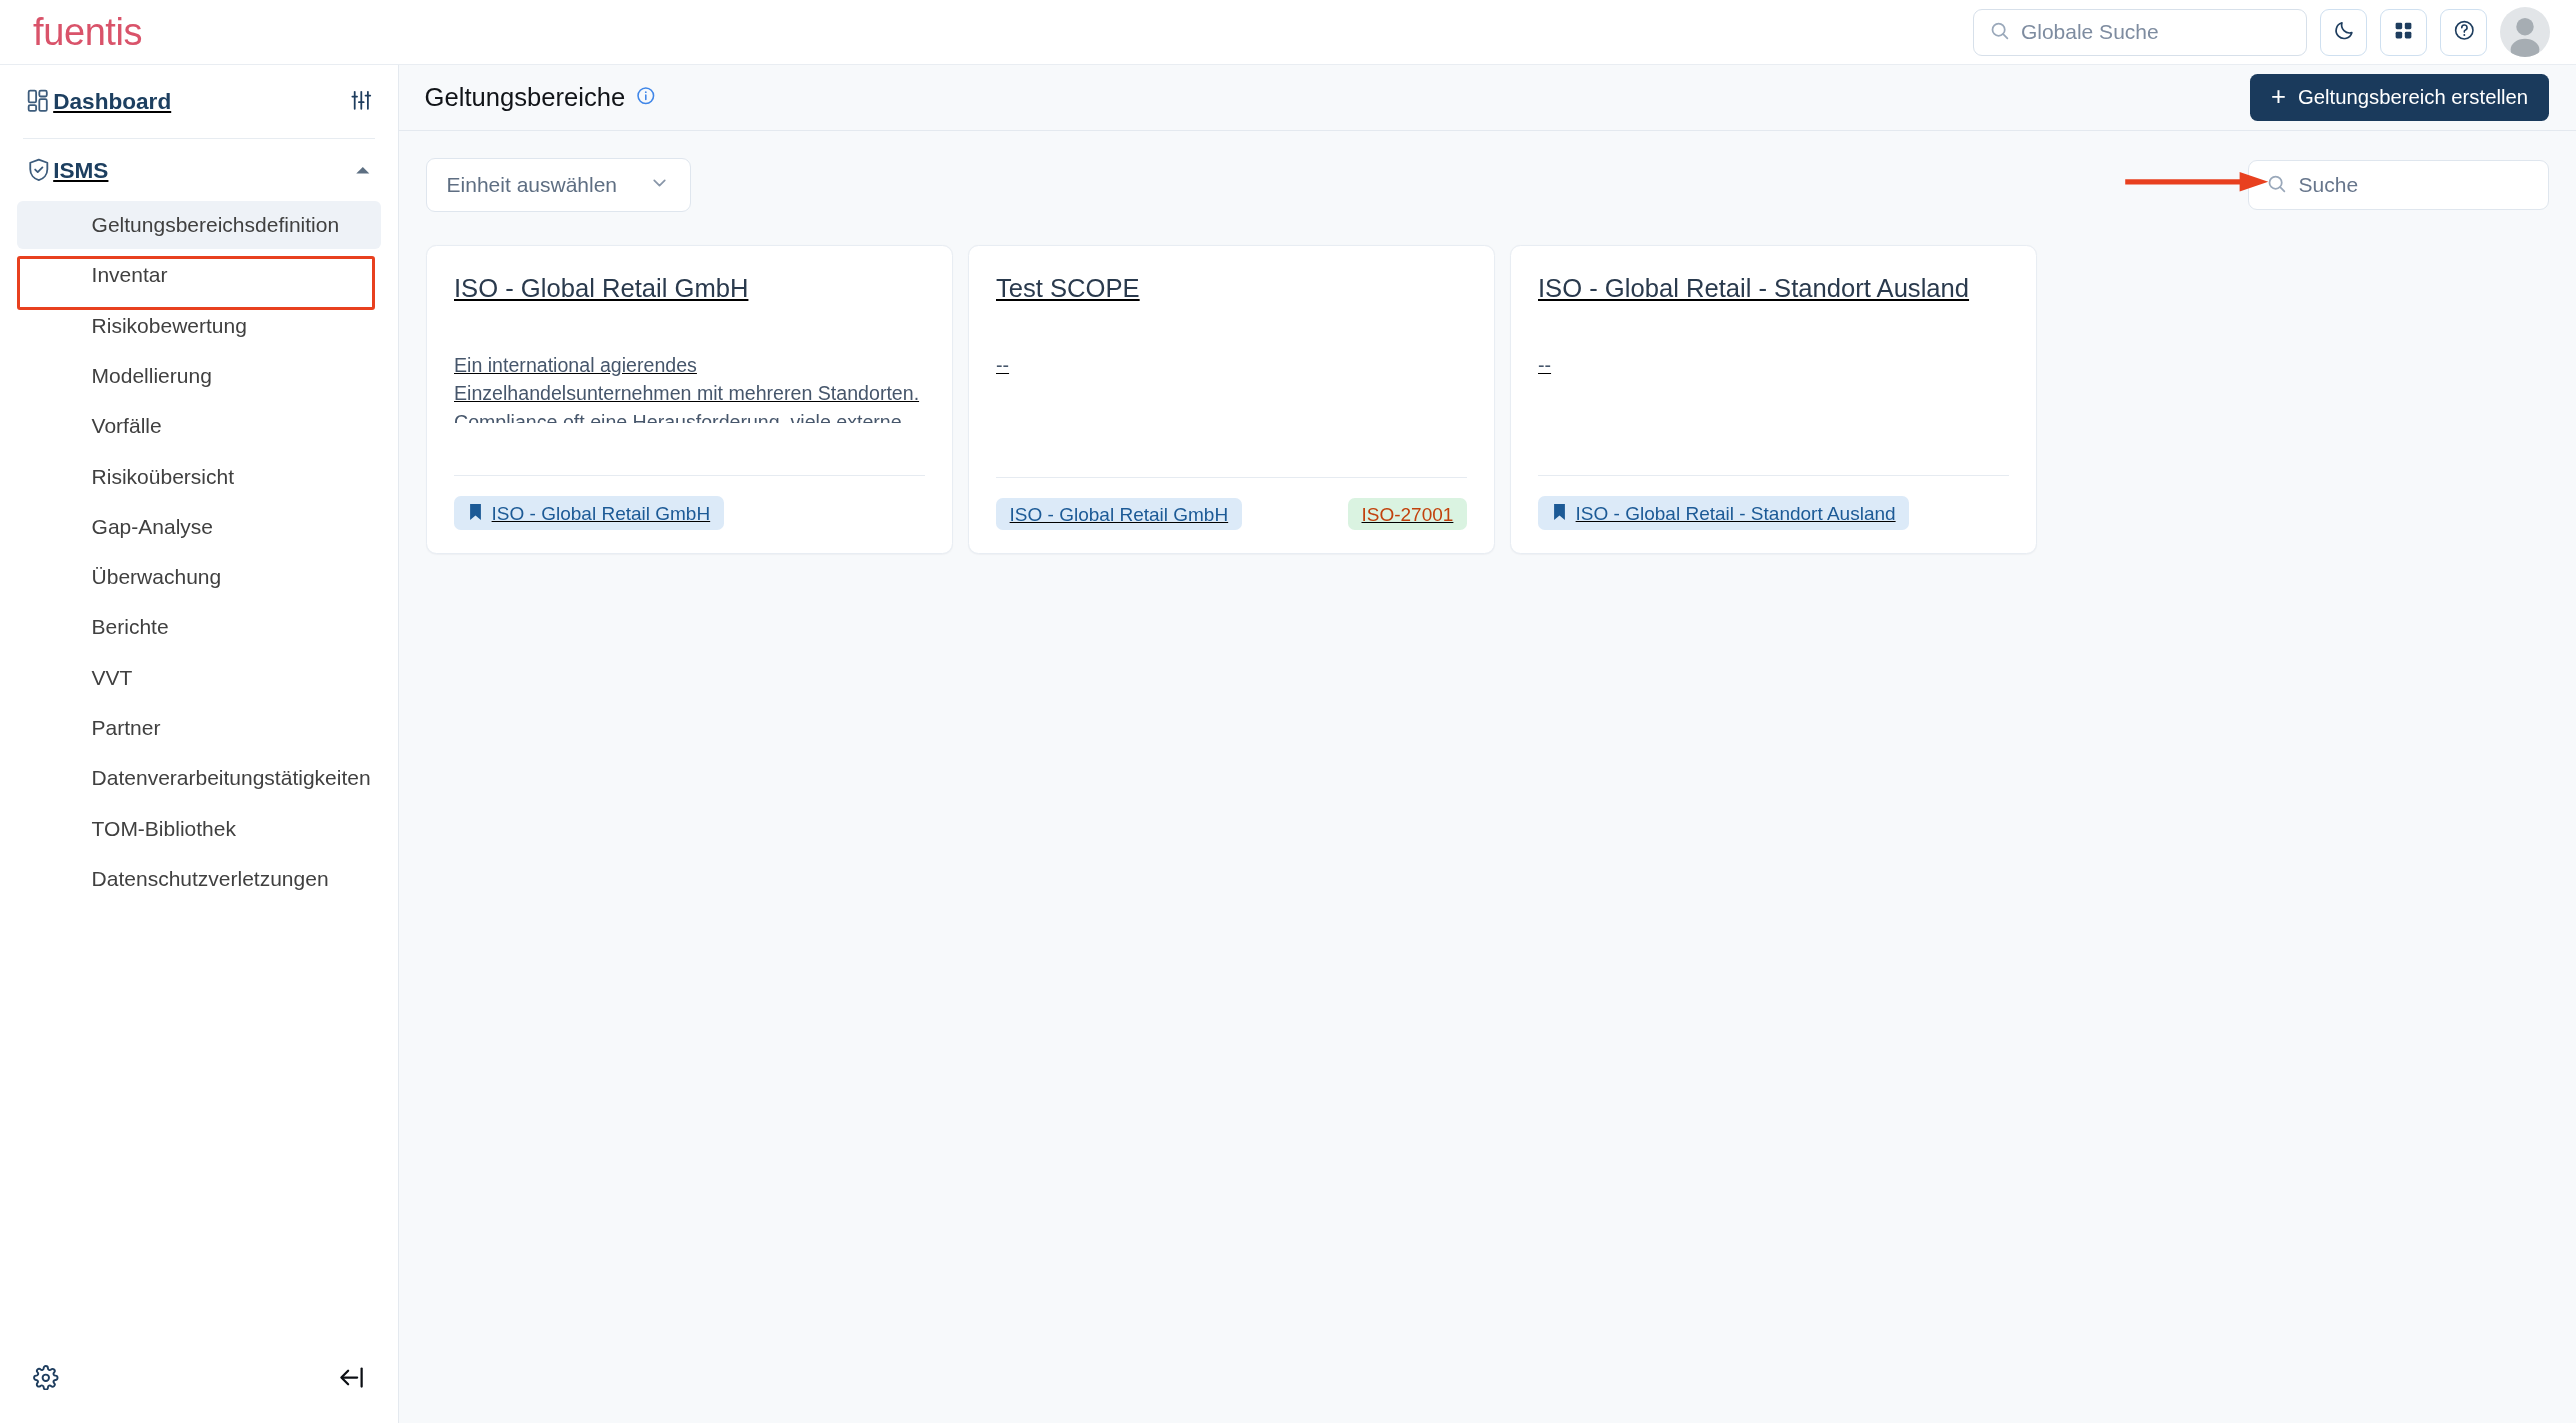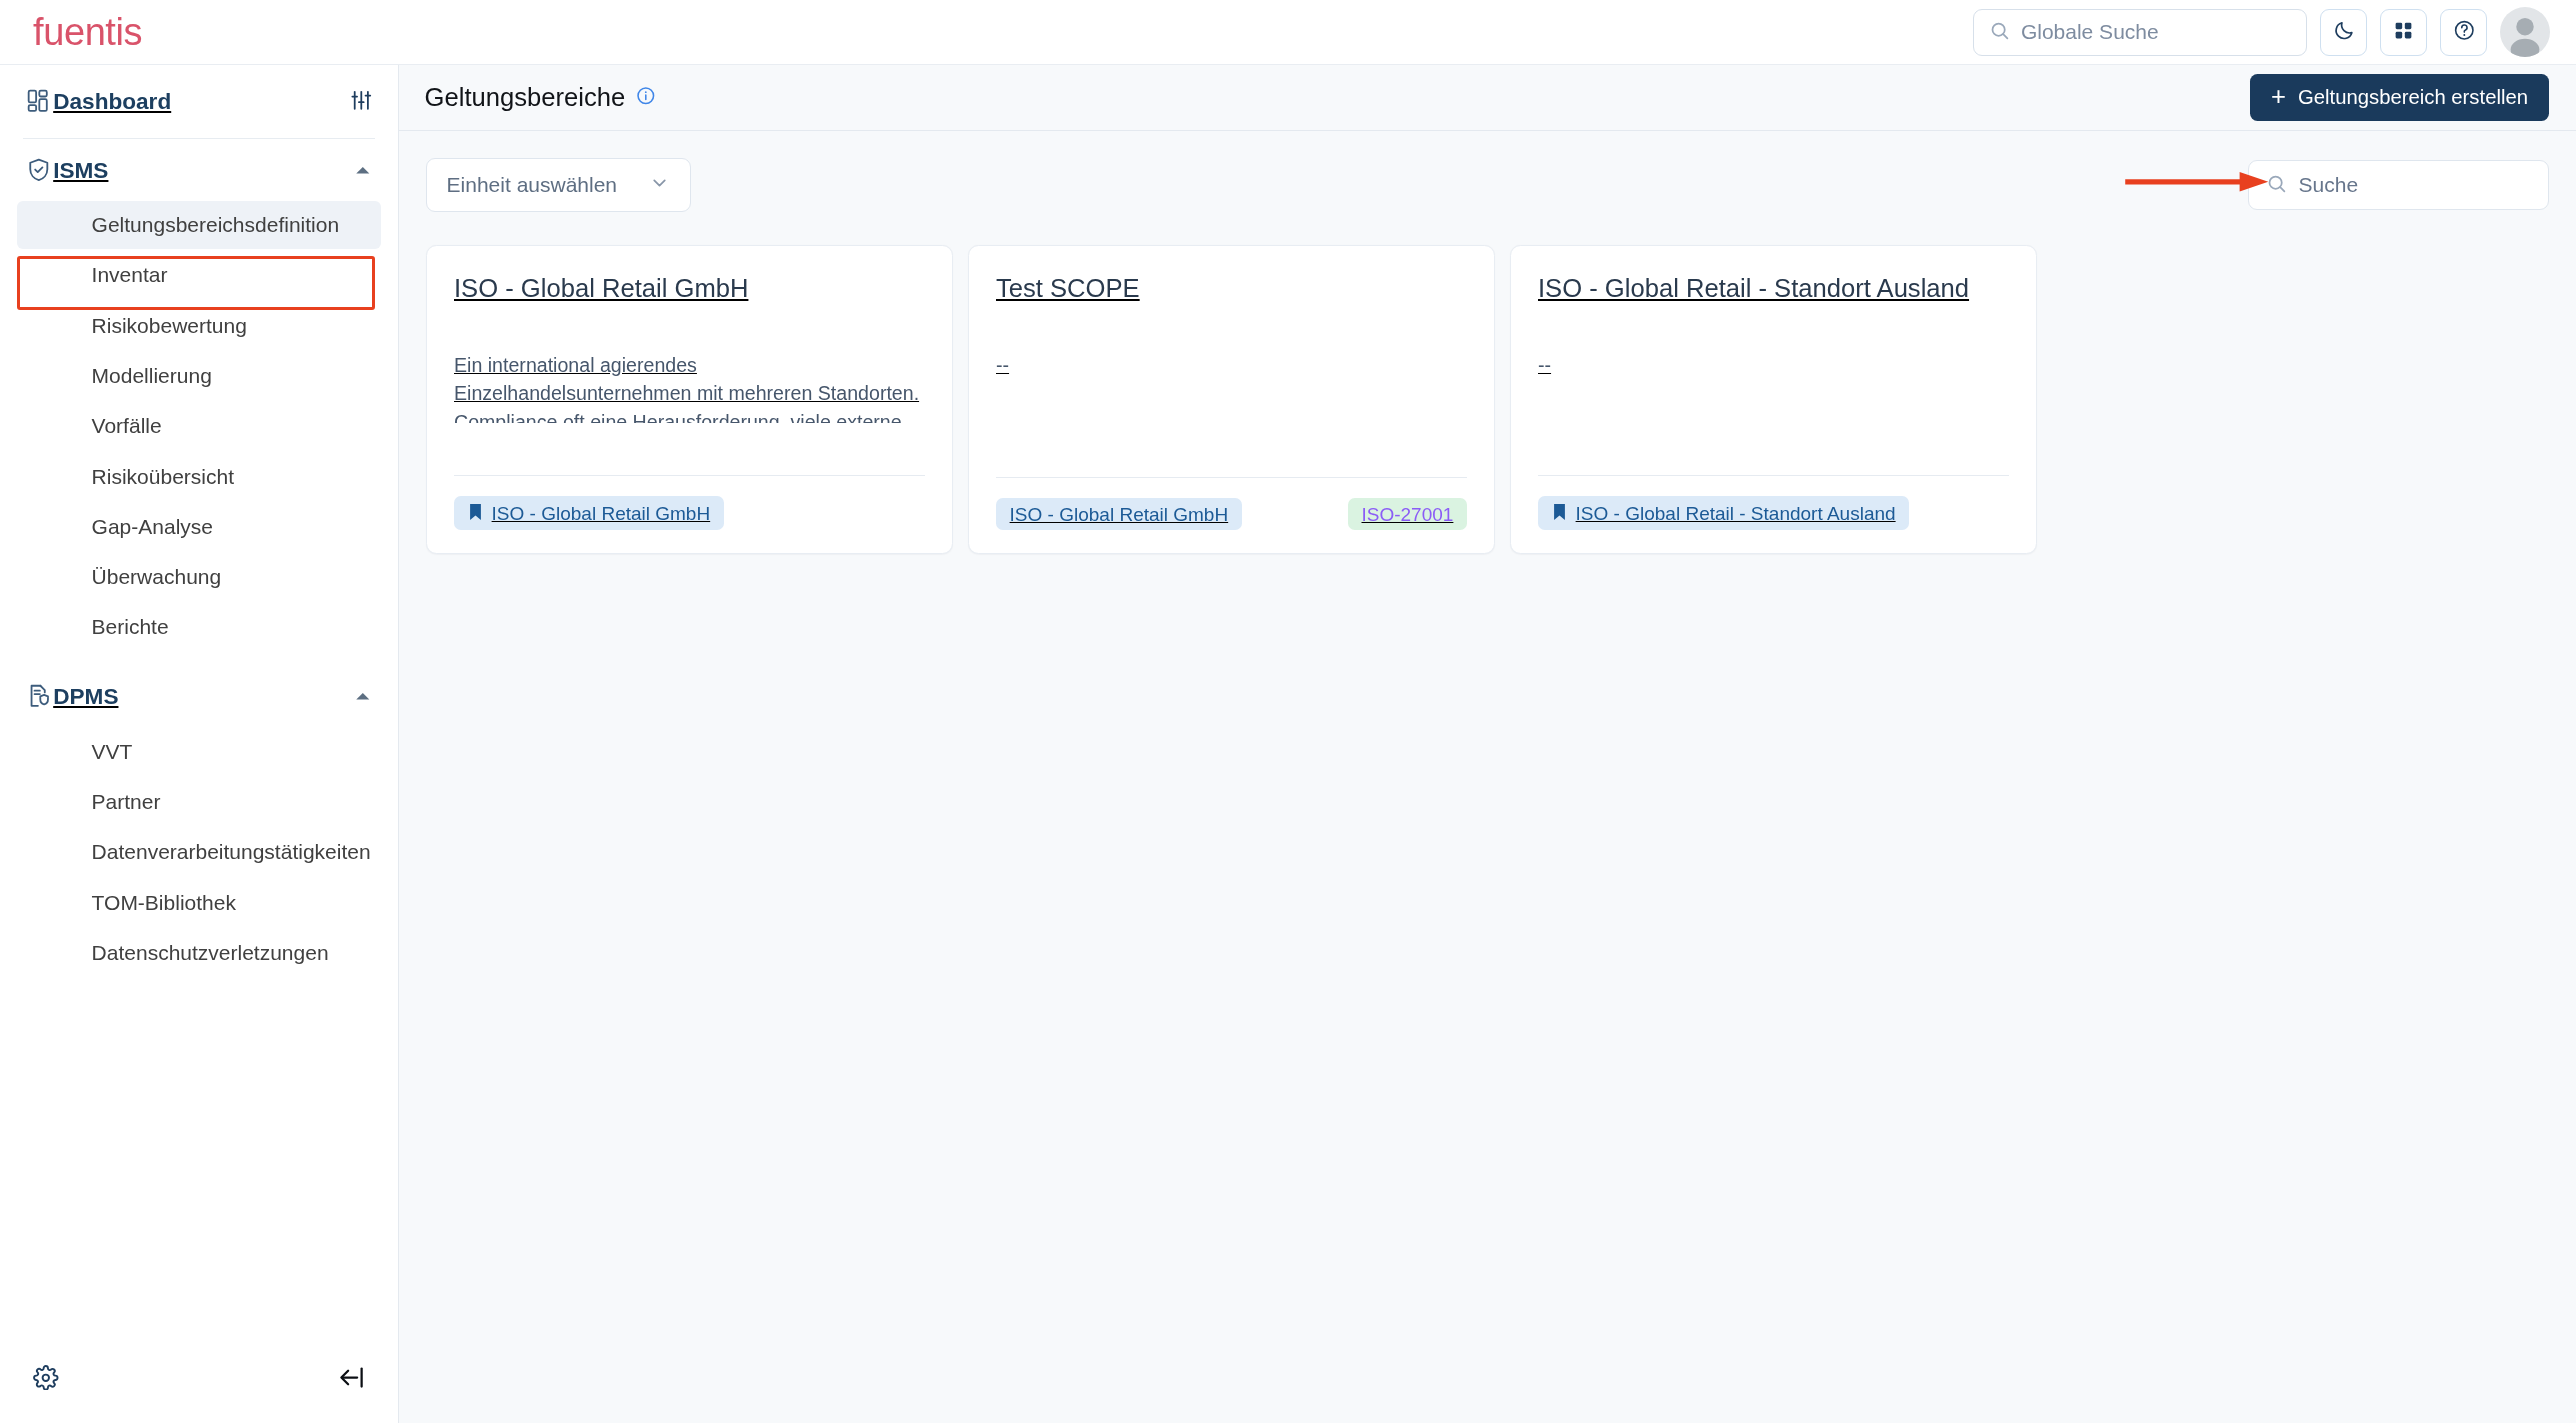--- a/index.html
+++ b/index.html
@@ -130,21 +130,21 @@
   }
   .card-desc.multiline { white-space: normal; }
   .card-spacer { flex: 1; }
   .card-divider { height: 0.8px; background: #e6ebf1; margin-bottom: 19.6px; }
   .card-badges { display: flex; align-items: center; justify-content: space-between; }
   .badge {
     display: inline-flex; align-items: center; gap: 9px;
     border-radius: 6.8px; padding: 6.8px 13.6px; font-size: 19px; line-height: 1;
   }
   .badge-blue { background: #dceaf8; color: #1c5a96; }
-  .badge-green { background: #daf3e1; color: #8b5cf6; }
+  .badge-green { background: #daf3e1; color: #c2410c; }
 </style>
 </head>
 <body>
 
 <div class="app">
 
   <div class="topbar">
     <div class="logo">fuentis</div>
 
     <div class="topbar-right">
@@ -245,38 +245,20 @@
         <div class="sub-item active">Geltungsbereichsdefinition</div>
         <div class="sub-item">Inventar</div>
         <div class="sub-item">Risikobewertung</div>
         <div class="sub-item">Modellierung</div>
         <div class="sub-item">Vorfälle</div>
         <div class="sub-item">Risikoübersicht</div>
         <div class="sub-item">Gap-Analyse</div>
         <div class="sub-item">Überwachung</div>
         <div class="sub-item">Berichte</div>
 
-        <div class="nav-row" style="margin-top:18px">
-          <span>
-            <svg width="25.6" height="25.6" viewBox="0 0 24 24" fill="none" stroke="#3d5c7c" stroke-width="1.7">
-              <path d="M13.5 2.6H5.2v18.8h6" stroke-linejoin="round" stroke-linecap="round"></path>
-              <path d="M13.5 2.6 17.6 6.6v2.2" stroke-linejoin="round" stroke-linecap="round"></path>
-              <line x1="8" y1="7.2" x2="13" y2="7.2" stroke-linecap="round"></line>
-              <line x1="8" y1="10.4" x2="13" y2="10.4" stroke-linecap="round"></line>
-              <path d="M17 11.2l3.6 1.3v3c0 2.3-1.5 4-3.6 4.6-2.1-.6-3.6-2.3-3.6-4.6v-3l3.6-1.3z" stroke-linejoin="round"></path>
-            </svg>
-          </span>
-          <span class="nav-title">DPMS</span>
-          <span class="grow"></span>
-          <span>
-            <svg width="19.6" height="19.6" viewBox="0 0 24 24" fill="#5d6f82">
-                <path d="M12 8.5 20 16.5H4z"></path>
-              </svg>
-          </span>
-        </div>
 
         <div class="sub-item">VVT</div>
         <div class="sub-item">Partner</div>
         <div class="sub-item">Datenverarbeitungstätigkeiten</div>
         <div class="sub-item">TOM-Bibliothek</div>
         <div class="sub-item">Datenschutzverletzungen</div>
       </div>
 
       <div class="sidebar-footer">
         <span>

